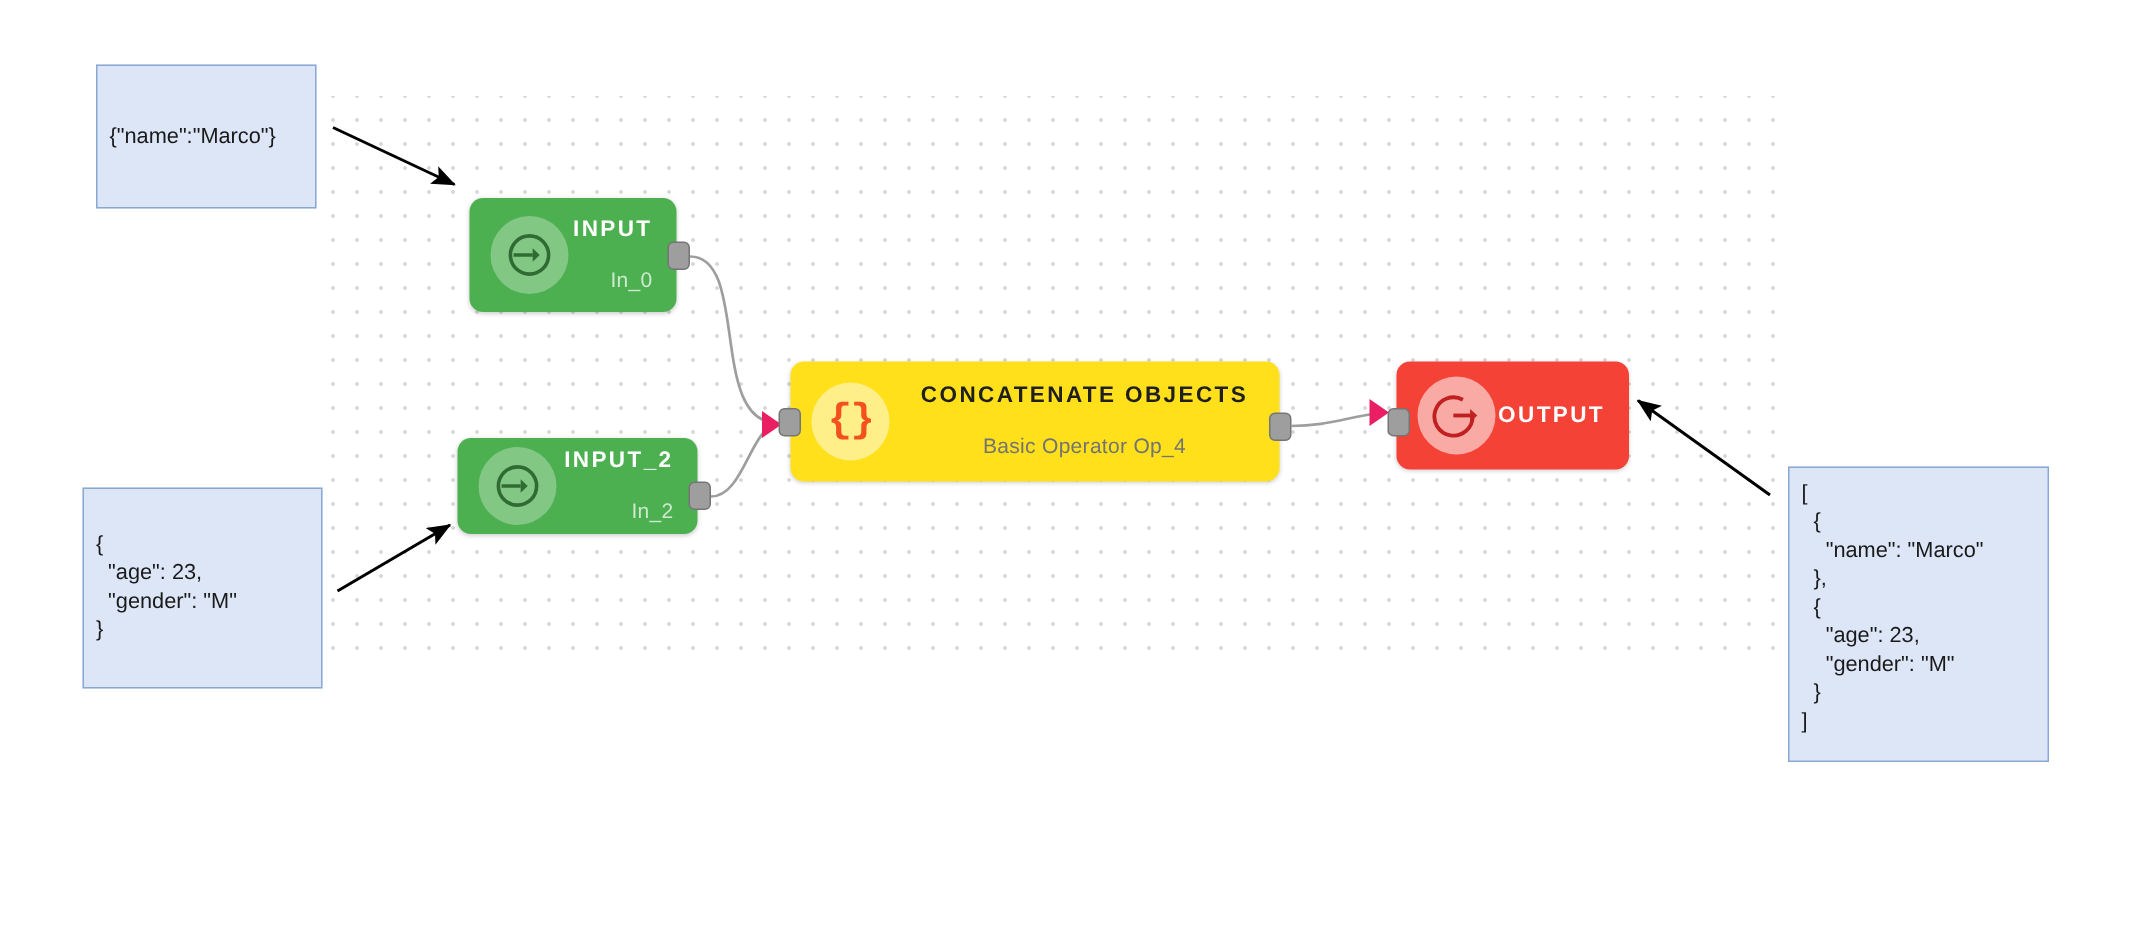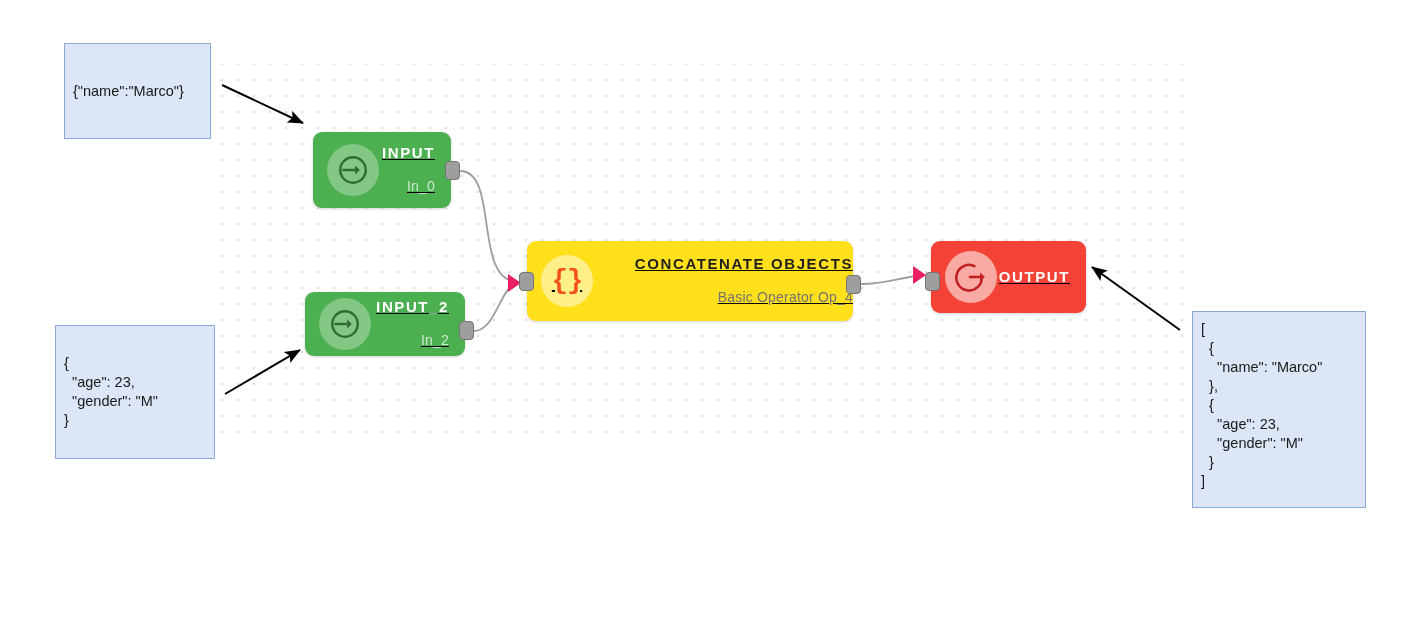--- a/index.html
+++ b/index.html
@@ -78,21 +78,20 @@
   }
 
   
   .node {
     position: absolute;
     border-radius: 9px;
     box-sizing: border-box;
     display: flex;
     align-items: center;
     box-shadow: 0 1px 3px rgba(0,0,0,0.18);
-    text-decoration: underline;
   }
   .node-icon-wrap {
     flex: 0 0 auto;
     width: 52px;
     height: 52px;
     margin-left: 14px;
     border-radius: 50%;
     display: flex;
     align-items: center;
     justify-content: center;
@@ -128,20 +127,21 @@
   .node.input .node-sub { color: rgba(255,255,255,0.72); }
 
   
   .node.operator {
     background: #ffe01b;
   }
   .node.operator .node-icon-wrap { background: rgba(255,255,255,0.48); }
   .node.operator .node-title { color: #1f1f1f; }
   .node.operator .node-sub { color: #737373; }
   .node.operator .node-labels {
+    align-items: center;
     padding-right: 0;
     padding-left: 0;
   }
   .braces {
     color: #f4511e;
     font-family: "Liberation Mono", monospace;
     font-size: 27px;
     font-weight: bold;
     line-height: 27px;
     letter-spacing: -1px;

